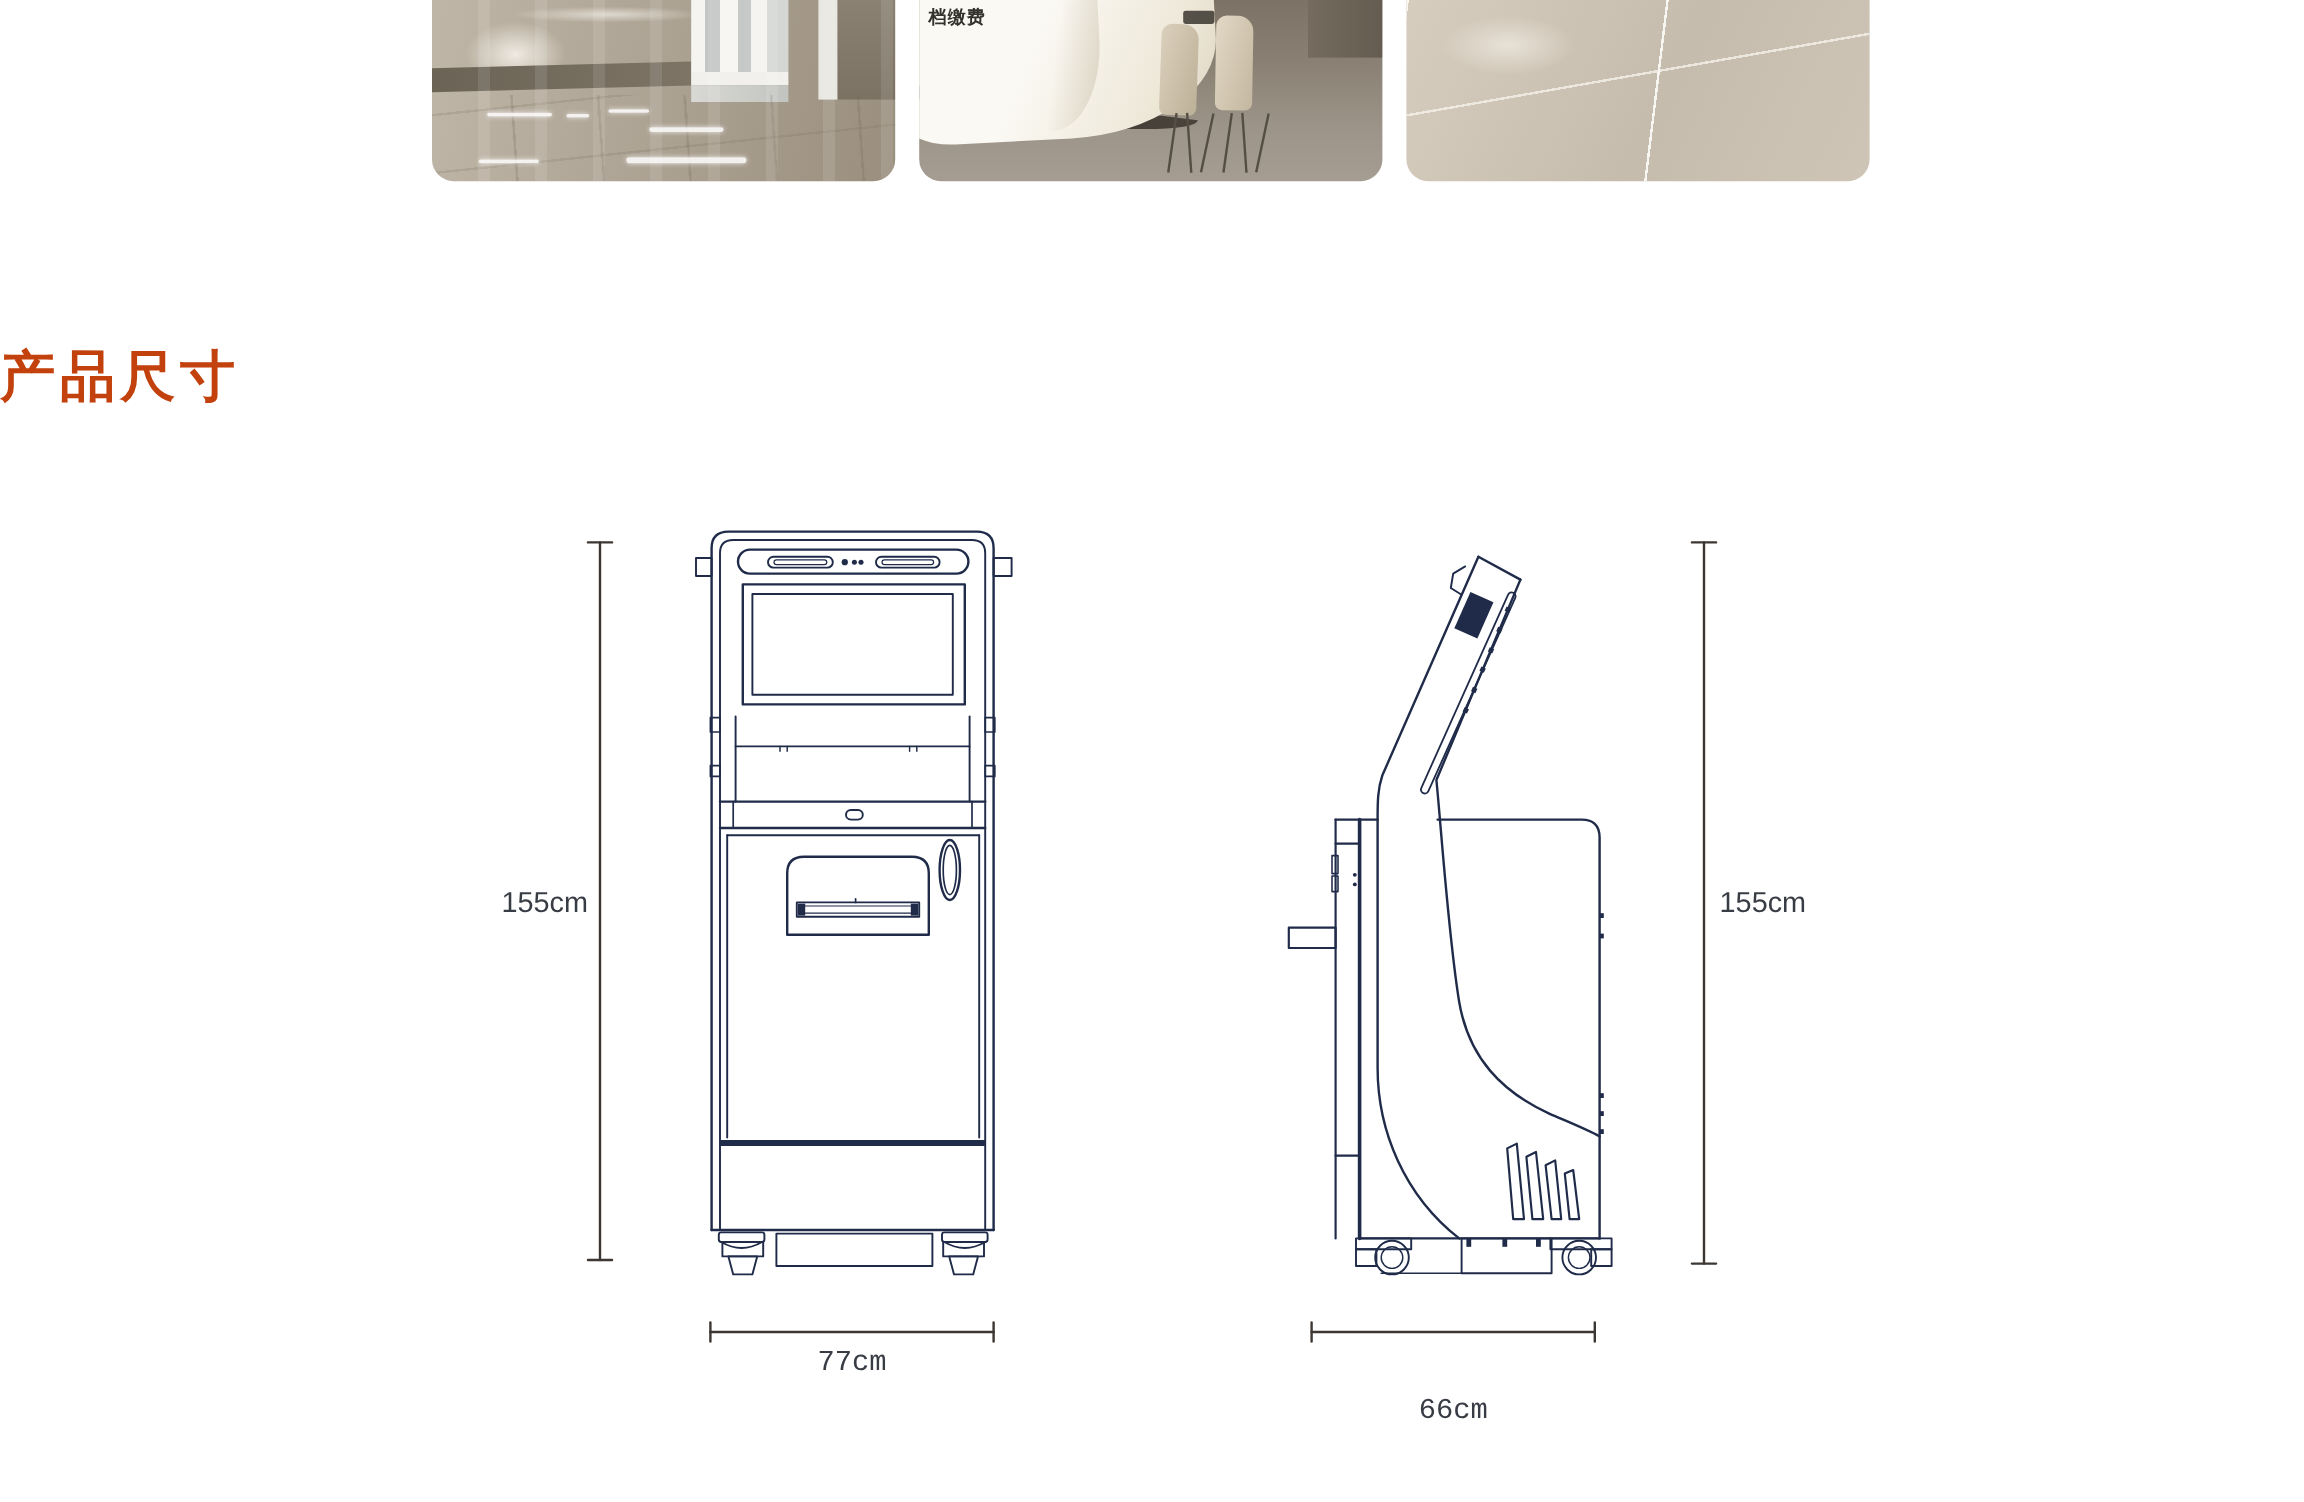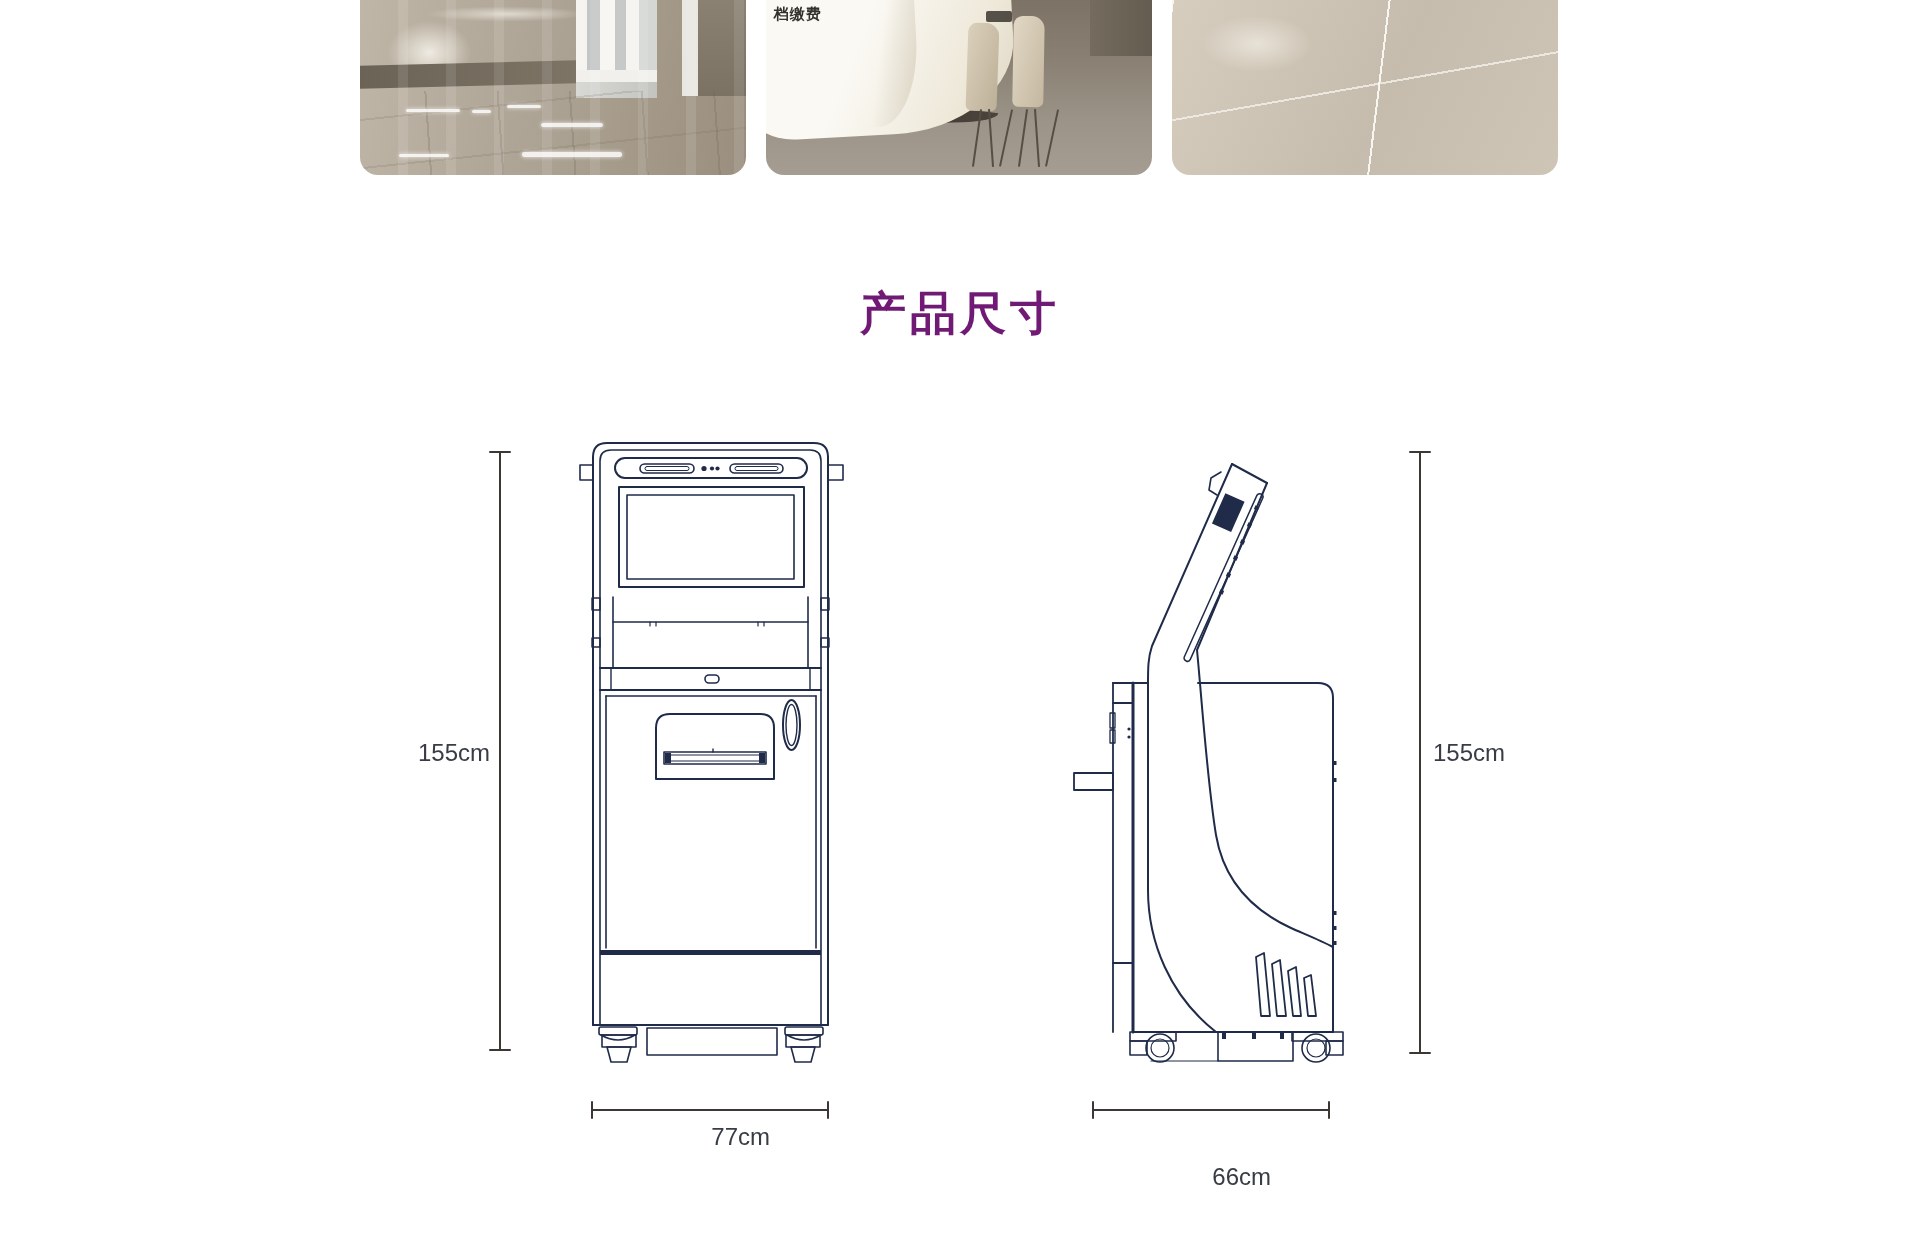--- a/index.html
+++ b/index.html
@@ -2,21 +2,21 @@
 <html><head>
 <meta charset="utf-8">
 <style>
   html,body{margin:0;padding:0;}
   body{
     width:1920px;height:1252px;position:relative;background:#ffffff;
     overflow:hidden;font-family:"Liberation Sans",sans-serif;
   }
   
   .photo-card{
-    position:absolute;top:0;height:175px;width:386px;
+    position:absolute;top:0;height:151px;width:386px;
     border-radius:0 0 18px 18px;overflow:hidden;text-align:right;
   }
   .abs{position:absolute;}
   
   .photo1{left:360px;background:linear-gradient(100deg,#c0b6a7 0%,#b0a697 40%,#9a8f7e 100%);}
   .p1-glow{inset:0;background:
     radial-gradient(closest-side at 18% 30%, rgba(242,238,230,0.95), rgba(242,238,230,0) 60%),
     radial-gradient(closest-side at 38% 8%, rgba(240,236,228,0.7), rgba(240,236,228,0) 55%);}
   .p1-darkband{left:0;top:36%;width:56%;height:13%;
     background:linear-gradient(90deg,#6b6355,#7d7466);transform:skewY(-1.5deg);}
@@ -52,30 +52,30 @@
   .cb2{left:52%;top:1%;width:30%;height:58%;background:linear-gradient(105deg,#e2d8c5,#c4b7a0);transform:rotate(1deg);}
   .chair-leg{width:2px;background:#554e44;top:60%;height:37%;}
   
   .photo3{left:1172px;background:linear-gradient(115deg,#d6cdbf 0%,#c6bcad 55%,#cfc5b6 100%);}
   .p3-glow{inset:0;background:radial-gradient(closest-side at 22% 25%, rgba(238,232,222,0.8), rgba(238,232,222,0) 65%);}
   .p3-grout{inset:0;background:
       repeating-linear-gradient(97deg, rgba(250,249,245,0.95) 0 2px, rgba(250,249,245,0) 2px 215px),
       repeating-linear-gradient(-10deg, rgba(244,241,234,0.8) 0 2px, rgba(244,241,234,0) 2px 120px);}
   
   .section-title{
-    position:absolute;left:0;top:289px;width:1920px;text-align:center;
-    font-size:46px;line-height:48px;font-weight:bold;color:#701a75;letter-spacing:4px;
+    position:absolute;left:0;top:289px;width:1920px;text-align:left;
+    font-size:46px;line-height:48px;font-weight:bold;color:#c2410c;letter-spacing:4px;
   }
   
   svg.drawing{position:absolute;left:0;top:0;width:1920px;height:1252px;}
   .dim-label{
     position:absolute;font-size:24px;color:#383c44;height:30px;line-height:30px;
   }
   .dl-right{text-align:right;}
-  .dl-center{text-align:right;}
+  .dl-center{text-align:center;font-family:Liberation Mono, monospace;}
 </style>
 </head>
 <body>
 
 <div>
 
   <div class="photo-card photo1">
     <div class="abs p1-glow"></div>
     <div class="abs p1-darkband"></div>
     <div class="abs p1-pillars"></div>

